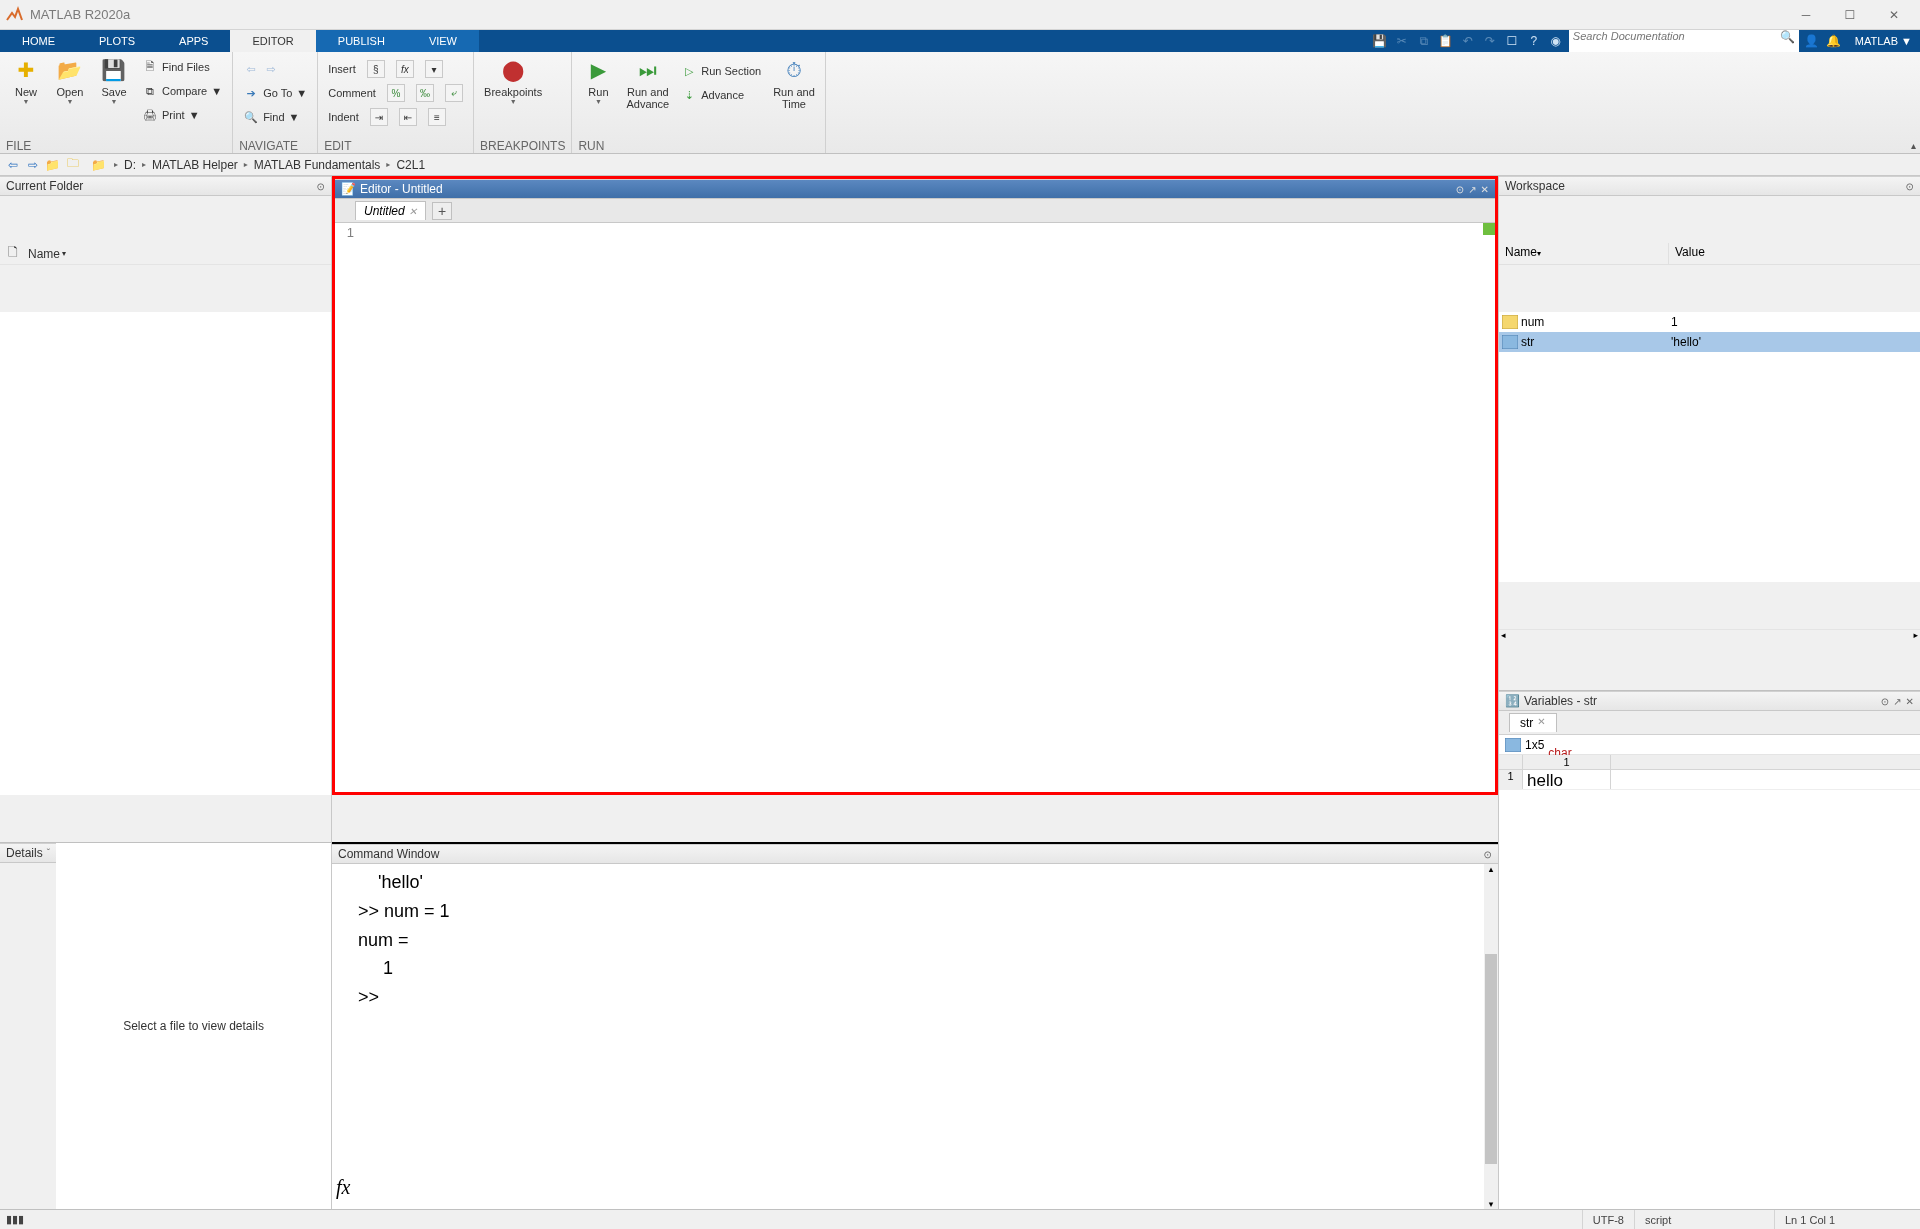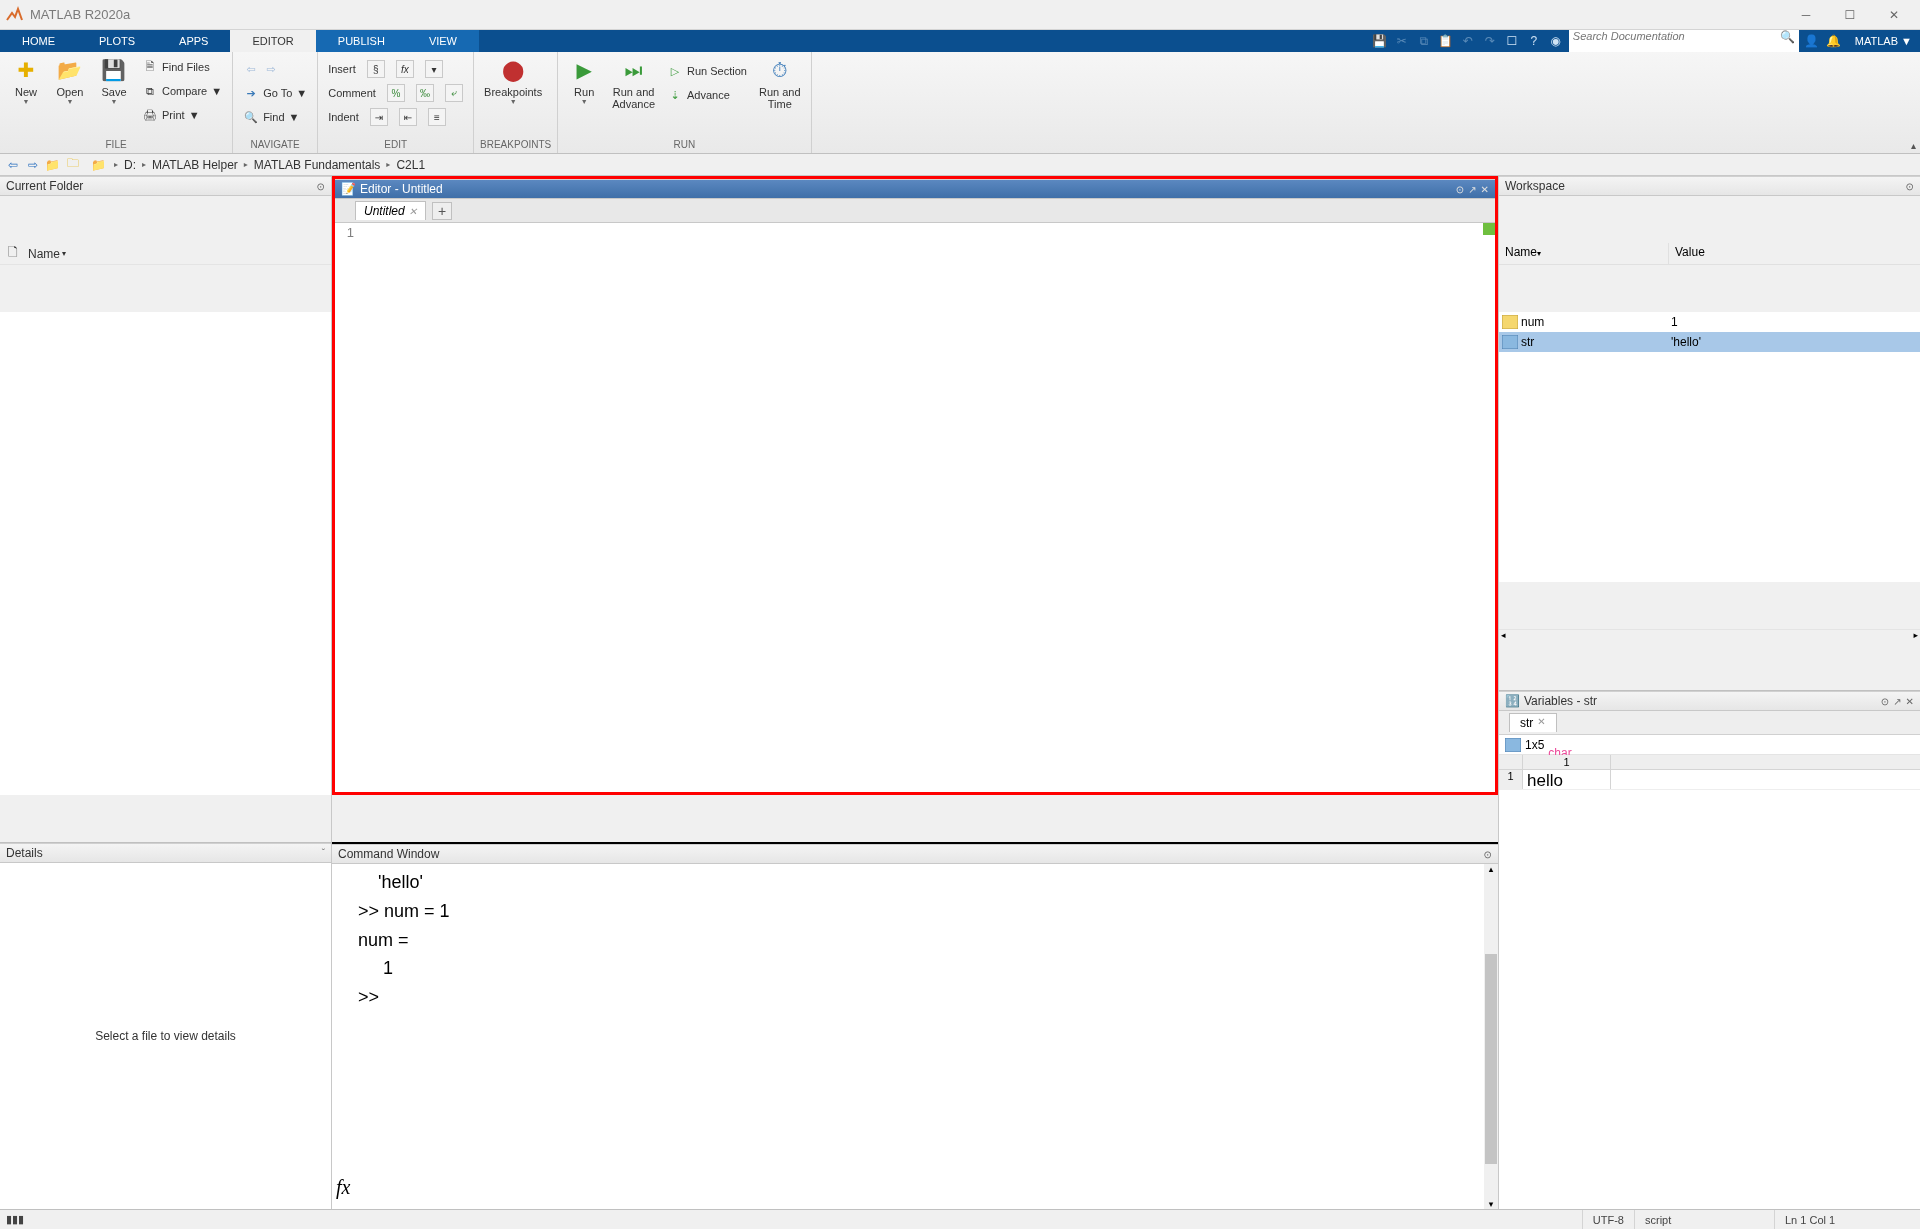--- a/index.html
+++ b/index.html
@@ -19,21 +19,21 @@
 .tabrow .right-tools { display: flex; align-items: center; gap: 4px; padding-right: 8px; color: #cfe3f5; }
 .tabrow .icon-btn { width: 18px; height: 18px; display: inline-flex; align-items: center; justify-content: center; font-size: 12px; }
 .tabrow .search { width: 230px; height: 22px; background: #fff; display: flex; align-items: flex-start; padding: 0 4px; }
 .tabrow .search input { border: none; outline: none; flex: 1; font-size: 11px; color: #666; font-style: italic; }
 .tabrow .user { color: #fff; font-size: 11px; margin-left: 8px; }
 
 
 .toolstrip { height: 102px; background: linear-gradient(#f6f6f6, #e9e9e9); border-bottom: 1px solid #c0c0c0; display: flex; position: relative; }
 .ts-group { display: flex; flex-direction: column; border-right: 1px solid #d0d0d0; padding: 2px 6px 0 6px; }
 .ts-group .row { flex: 1; display: flex; align-items: flex-start; gap: 4px; }
-.ts-group .label { height: 14px; font-size: 10px; color: #666; text-align: center; }
+.ts-group .label { height: 14px; font-size: 12px; color: #666; text-align: left; }
 .big-btn { display: flex; flex-direction: column; align-items: center; padding: 2px 4px; cursor: pointer; min-width: 40px; }
 .big-btn .ic { width: 28px; height: 28px; display: flex; align-items: center; justify-content: center; font-size: 20px; }
 .big-btn .txt { font-size: 11px; color: #333; text-align: center; line-height: 1.1; margin-top: 2px; }
 .big-btn .dd { font-size: 7px; color: #666; }
 .sm-row { display: flex; flex-direction: column; gap: 2px; padding-top: 2px; }
 .sm-btn { display: flex; align-items: center; gap: 4px; height: 22px; padding: 0 4px; font-size: 11px; color: #333; cursor: pointer; }
 .sm-btn .ic { width: 16px; height: 16px; display: flex; align-items: center; justify-content: center; }
 .mini-ic { width: 18px; height: 18px; display: inline-flex; align-items: center; justify-content: center; border: 1px solid #c9c9c9; background: #f4f4f4; font-size: 10px; }
 .collapse-btn { position: absolute; right: 4px; bottom: 2px; font-size: 10px; color: #555; }
 
@@ -85,32 +85,32 @@
 .ws-body { background: #fff; height: 270px; overflow: auto; position: relative; }
 .ws-row { display: flex; height: 20px; align-items: center; font-size: 12px; }
 .ws-row.sel { background: #a8c8e8; }
 .ws-row .ic { width: 18px; height: 14px; margin: 0 2px; display: inline-flex; align-items: center; justify-content: center; }
 .ws-row .nm { width: 150px; }
 .ws-hscroll { height: 14px; background: #f0f0f0; border-top: 1px solid #e4e4e4; position: relative; }
 .var-panel { border-top: 1px solid #c0c0c0; flex: 1; display: flex; flex-direction: column; }
 .var-tabs { height: 24px; background: #eee; display: flex; align-items: center; padding-left: 10px; border-bottom: 1px solid #d0d0d0; }
 .var-tab { padding: 2px 10px; border: 1px solid #c0c0c0; background: #fff; border-bottom: none; font-size: 12px; display: flex; gap: 4px; }
 .var-meta { height: 20px; padding: 2px 6px; font-size: 12px; display: flex; align-items: center; gap: 4px; background:#fff; border-bottom:1px solid #e4e4e4; }
-.var-meta a { color: #ec4899; text-decoration: underline; margin-top: 16px; }
+.var-meta a { color: #b91c1c; text-decoration: underline; margin-top: 16px; }
 .var-grid { background: #fff; flex: 1; }
 .vg-head { display: flex; background: #eee; border-bottom:1px solid #d4d4d4; }
 .vg-head div { border-right:1px solid #d4d4d4; text-align:center; font-size:11px; padding:1px 0; }
 .vg-rh { width: 24px; background:#eee; }
 .vg-c1 { width: 88px; }
 .vg-row { display:flex; height:20px; border-bottom:1px solid #eee; }
 .vg-row .vg-rh { border-right:1px solid #d4d4d4; text-align:center; font-size:11px; background:#eee; }
 .vg-row .cell { width:88px; border-right:1px solid #d4d4d4; padding:1px 4px; font-size:17px; }
 
 
-.details-panel { border-top: 1px solid #c0c0c0; display:flex; flex-direction:column; height: 367px; }
+.details-panel { border-top: 1px solid #c0c0c0; display:flex; height: 367px; }
 .details-body { flex:1; background:#fff; display:flex; align-items:center; justify-content:center; color:#333; font-size:12px; }
 
 
 .statusbar { height: 20px; background: #f0f0f0; border-top: 1px solid #c0c0c0; display: flex; align-items: center; font-size: 11px; color: #444; padding: 0 6px; }
 .statusbar .cell { border-left: 1px solid #d4d4d4; padding: 0 10px; height: 100%; display:flex; align-items:center; }
 
 svg { display: block; }
 </style>
 </head>
 <body>

